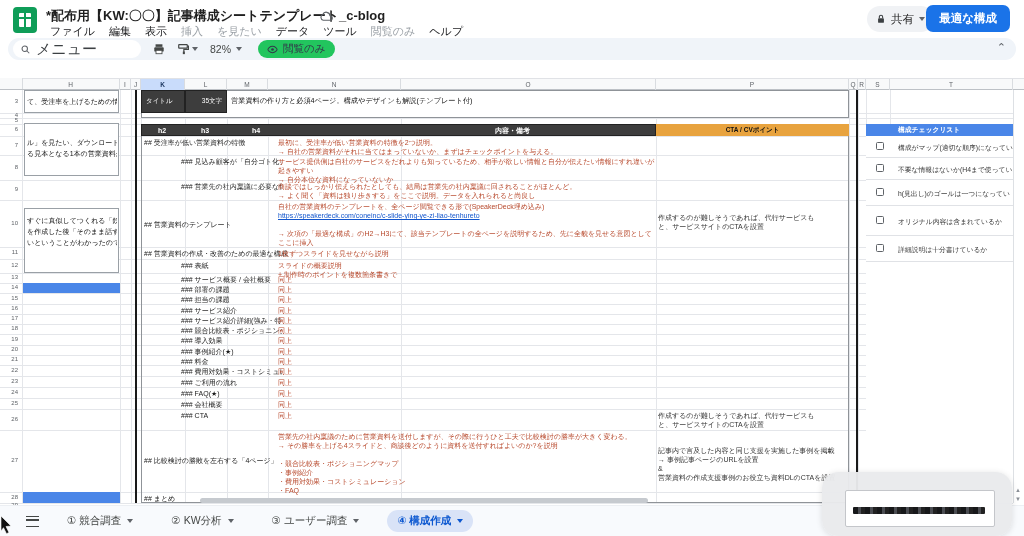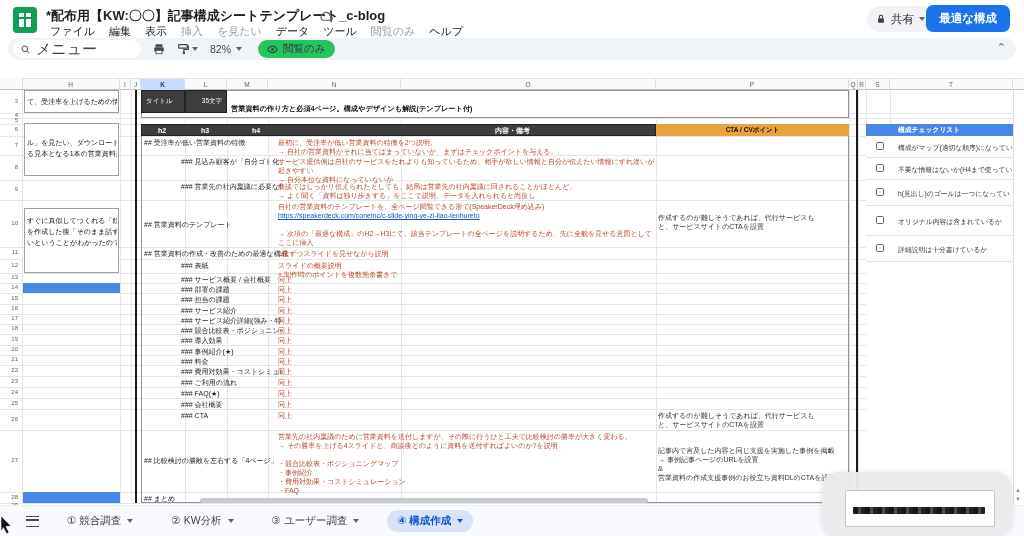--- a/index.html
+++ b/index.html
@@ -240,21 +240,21 @@
       <div class="t" style="left: 27px; top: 149px; width: 90px; overflow: hidden;">る見本となる1本の営業資料が</div>
       <div class="hbox" style="left: 24px; top: 208px; width: 95px; height: 65px;"></div>
       <div class="t" style="left: 27px; top: 216px; width: 90px; overflow: hidden;">すぐに真似してつくれる「鉄板</div>
       <div class="t" style="left: 27px; top: 227px; width: 90px; overflow: hidden;">を作成した後「そのまま話すだ</div>
       <div class="t" style="left: 27px; top: 238px; width: 90px; overflow: hidden;">いということがわかったので、</div>
       <div class="bluebar" style="left: 23px; top: 283px; width: 97px; height: 10px;"></div>
       <div class="bluebar" style="left: 23px; top: 492px; width: 97px; height: 11px;"></div>
       <div class="outline-box" style="left: 141px; top: 90px; width: 708px; height: 28px; background: rgb(255, 255, 255);"></div>
       <div class="darkcell" style="left: 141px; top: 90px; width: 44px; height: 23px; padding-left: 4px;">タイトル</div>
       <div class="darkcell" style="left: 185px; top: 90px; width: 42px; height: 23px; justify-content: flex-end; padding-right: 4px;">35文字</div>
-      <div class="t" style="left: 231px; top: 104px; font-weight: 700; font-size: 7.2px;">営業資料の作り方と必須4ページ。構成やデザインも解説(テンプレート付)</div>
+      <div class="t" style="left: 231px; top: 96px; font-weight: 400; font-size: 7.2px;">営業資料の作り方と必須4ページ。構成やデザインも解説(テンプレート付)</div>
       <div class="outline-box" style="left: 141px; top: 124px; width: 708px; height: 379px;"></div>
       <div class="darkcell" style="left: 141px; top: 124px; width: 515px; height: 12px;"></div>
       <div class="t" style="left: 158px; top: 126px; color: rgb(255, 255, 255); font-weight: 700;">h2</div>
       <div class="t" style="left: 201px; top: 126px; color: rgb(255, 255, 255); font-weight: 700;">h3</div>
       <div class="t" style="left: 252px; top: 126px; color: rgb(255, 255, 255); font-weight: 700;">h4</div>
       <div class="t" style="left: 495px; top: 126px; color: rgb(255, 255, 255); font-weight: 700;">内容・備考</div>
       <div class="orangecell" style="left: 656px; top: 124px; width: 193px; height: 12px;">CTA / CVポイント</div>
       <div class="t" style="left: 144px; top: 138px; width: 200px; overflow: hidden; color: rgb(26, 26, 26);">## 受注率が低い営業資料の特徴</div>
       <div class="t red" style="left: 278px; top: 138px;">最初に、受注率が低い営業資料の特徴を2つ説明。</div>
       <div class="t red" style="left: 278px; top: 147px;">→ 自社の営業資料がそれに当てはまっていないか、まずはチェックポイントを与える。</div>

